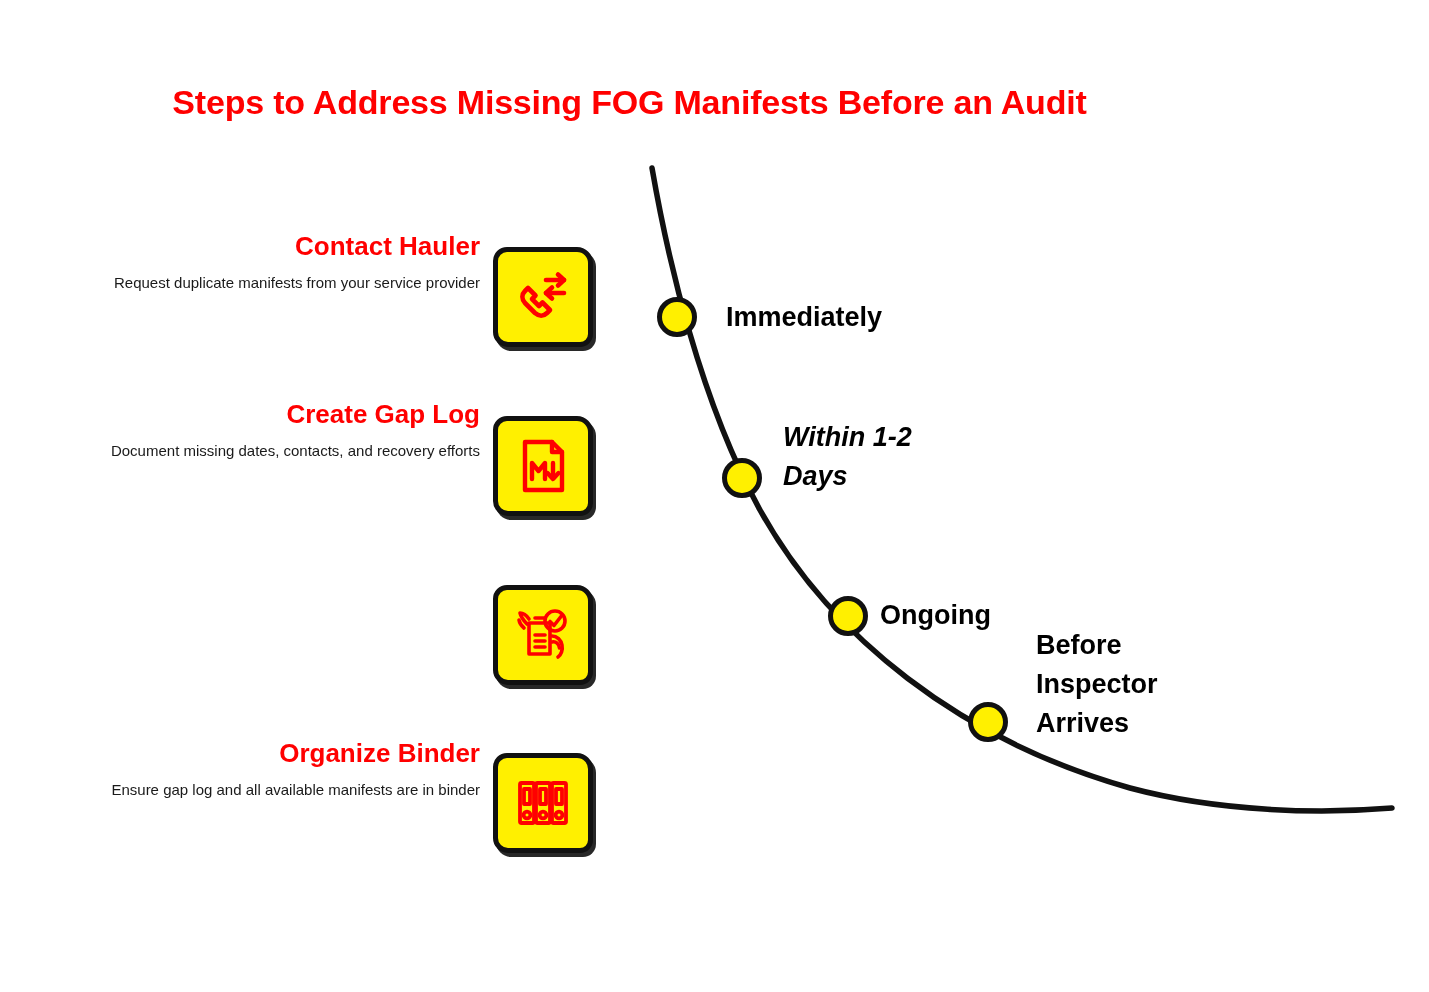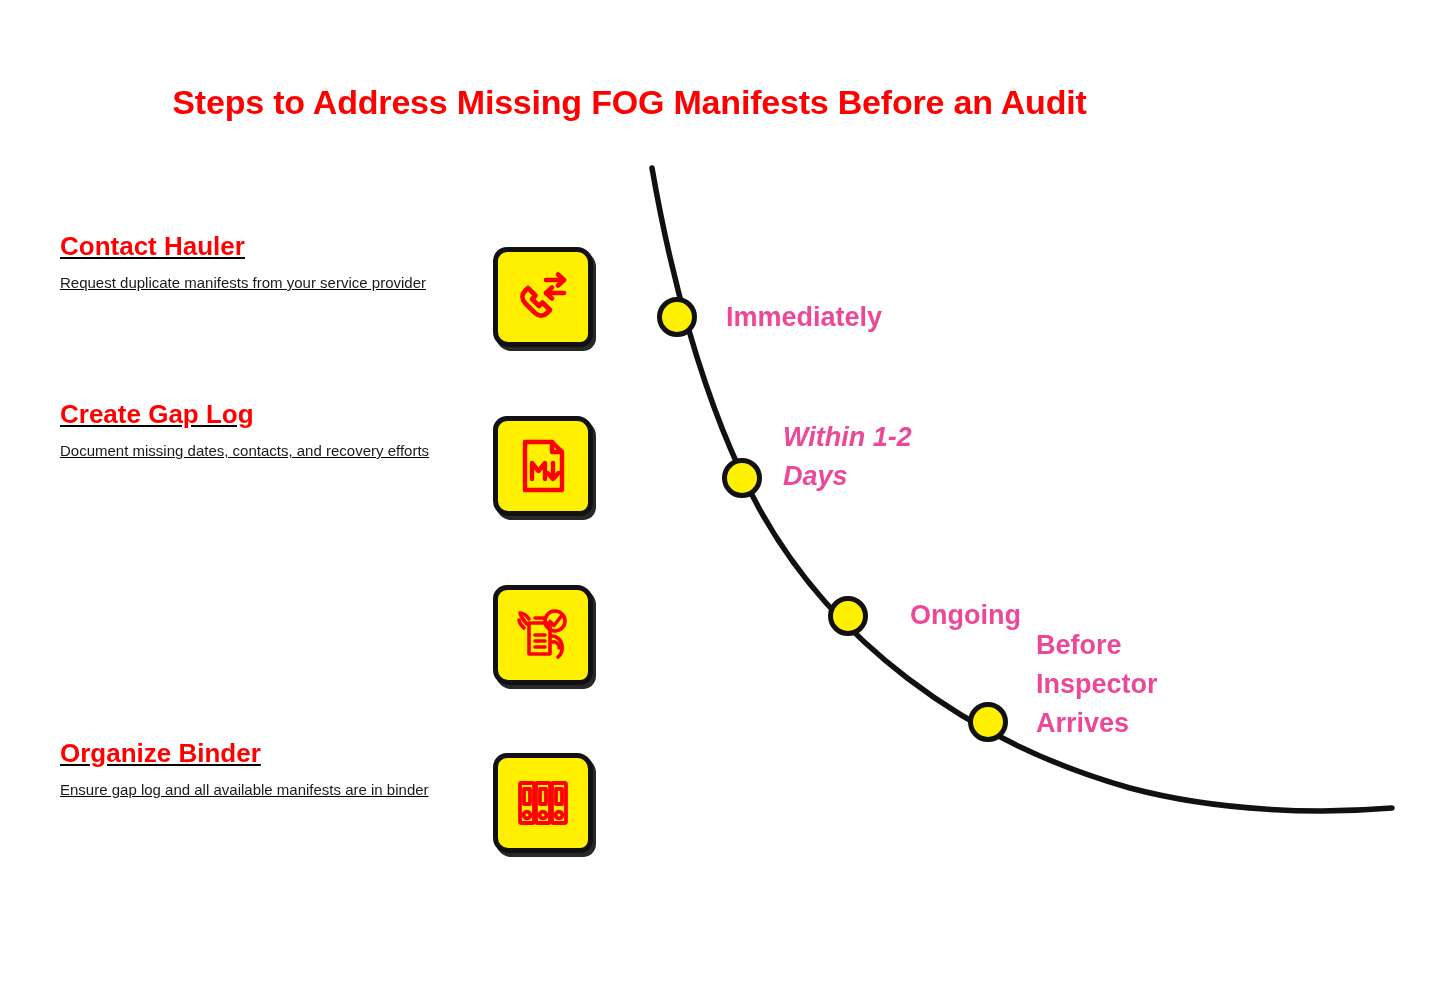--- a/index.html
+++ b/index.html
@@ -35,21 +35,21 @@
     letter-spacing: -0.2px;
     line-height: 44px;
     white-space: nowrap;
   }
 
   
   .step {
     position: absolute;
     left: 60px;
     width: 420px;
-    text-decoration: underline;
+    text-align: right;
   }
   .step-title {
     color: #FF0000;
     font-size: 26px;
     font-weight: bold;
     line-height: 32px;
     margin: 0 0 8px 0;
     white-space: nowrap;
   }
   .step-desc {
@@ -88,21 +88,21 @@
     position: absolute;
     width: 40px;
     height: 40px;
     border-radius: 50%;
     background: #FFF000;
     border: 5px solid #111111;
     box-sizing: border-box;
   }
   .phase-label {
     position: absolute;
-    color: #ec4899;
+    color: #000000;
     font-size: 27px;
     font-weight: bold;
     line-height: 39px;
     white-space: pre-line;
   }
 </style>
 </head>
 <body>
 
 <div id="canvas">
@@ -187,20 +187,20 @@
   </svg>
 
   <div class="marker" style="left:657px; top:297px;"></div>
   <div class="phase-label" style="left:726px; top:298px;">Immediately</div>
 
   <div class="marker" style="left:722px; top:458px;"></div>
   <div class="phase-label" style="left:783px; top:418px;font-style:italic;">Within 1-2
 Days</div>
 
   <div class="marker" style="left:828px; top:596px;"></div>
-  <div class="phase-label" style="left:910px; top:596px;">Ongoing</div>
+  <div class="phase-label" style="left:880px; top:596px;">Ongoing</div>
 
   <div class="marker" style="left:968px; top:702px;"></div>
   <div class="phase-label" style="left:1036px; top:626px;">Before
 Inspector
 Arrives</div>
 
 </div>
 
 </body></html>

